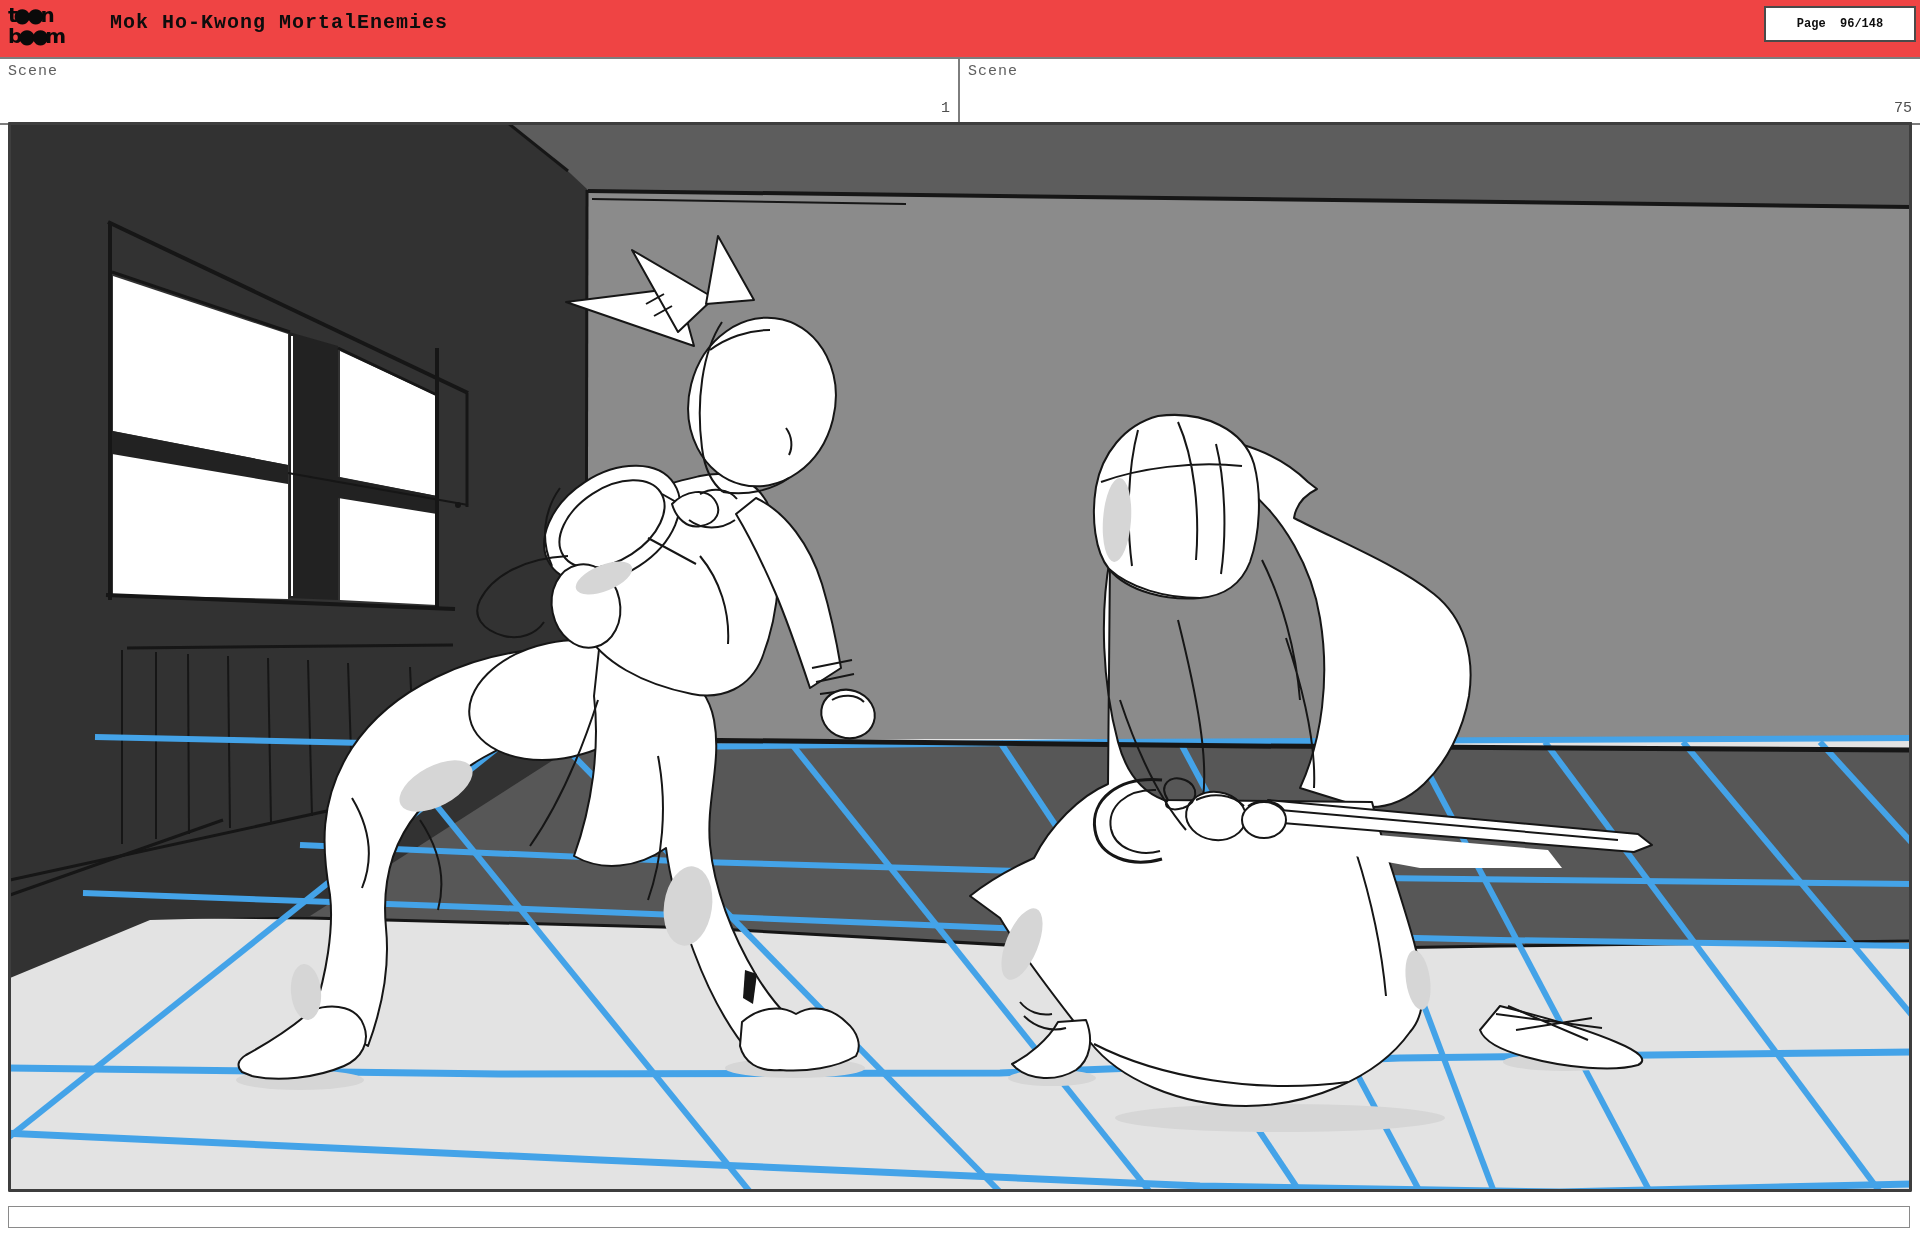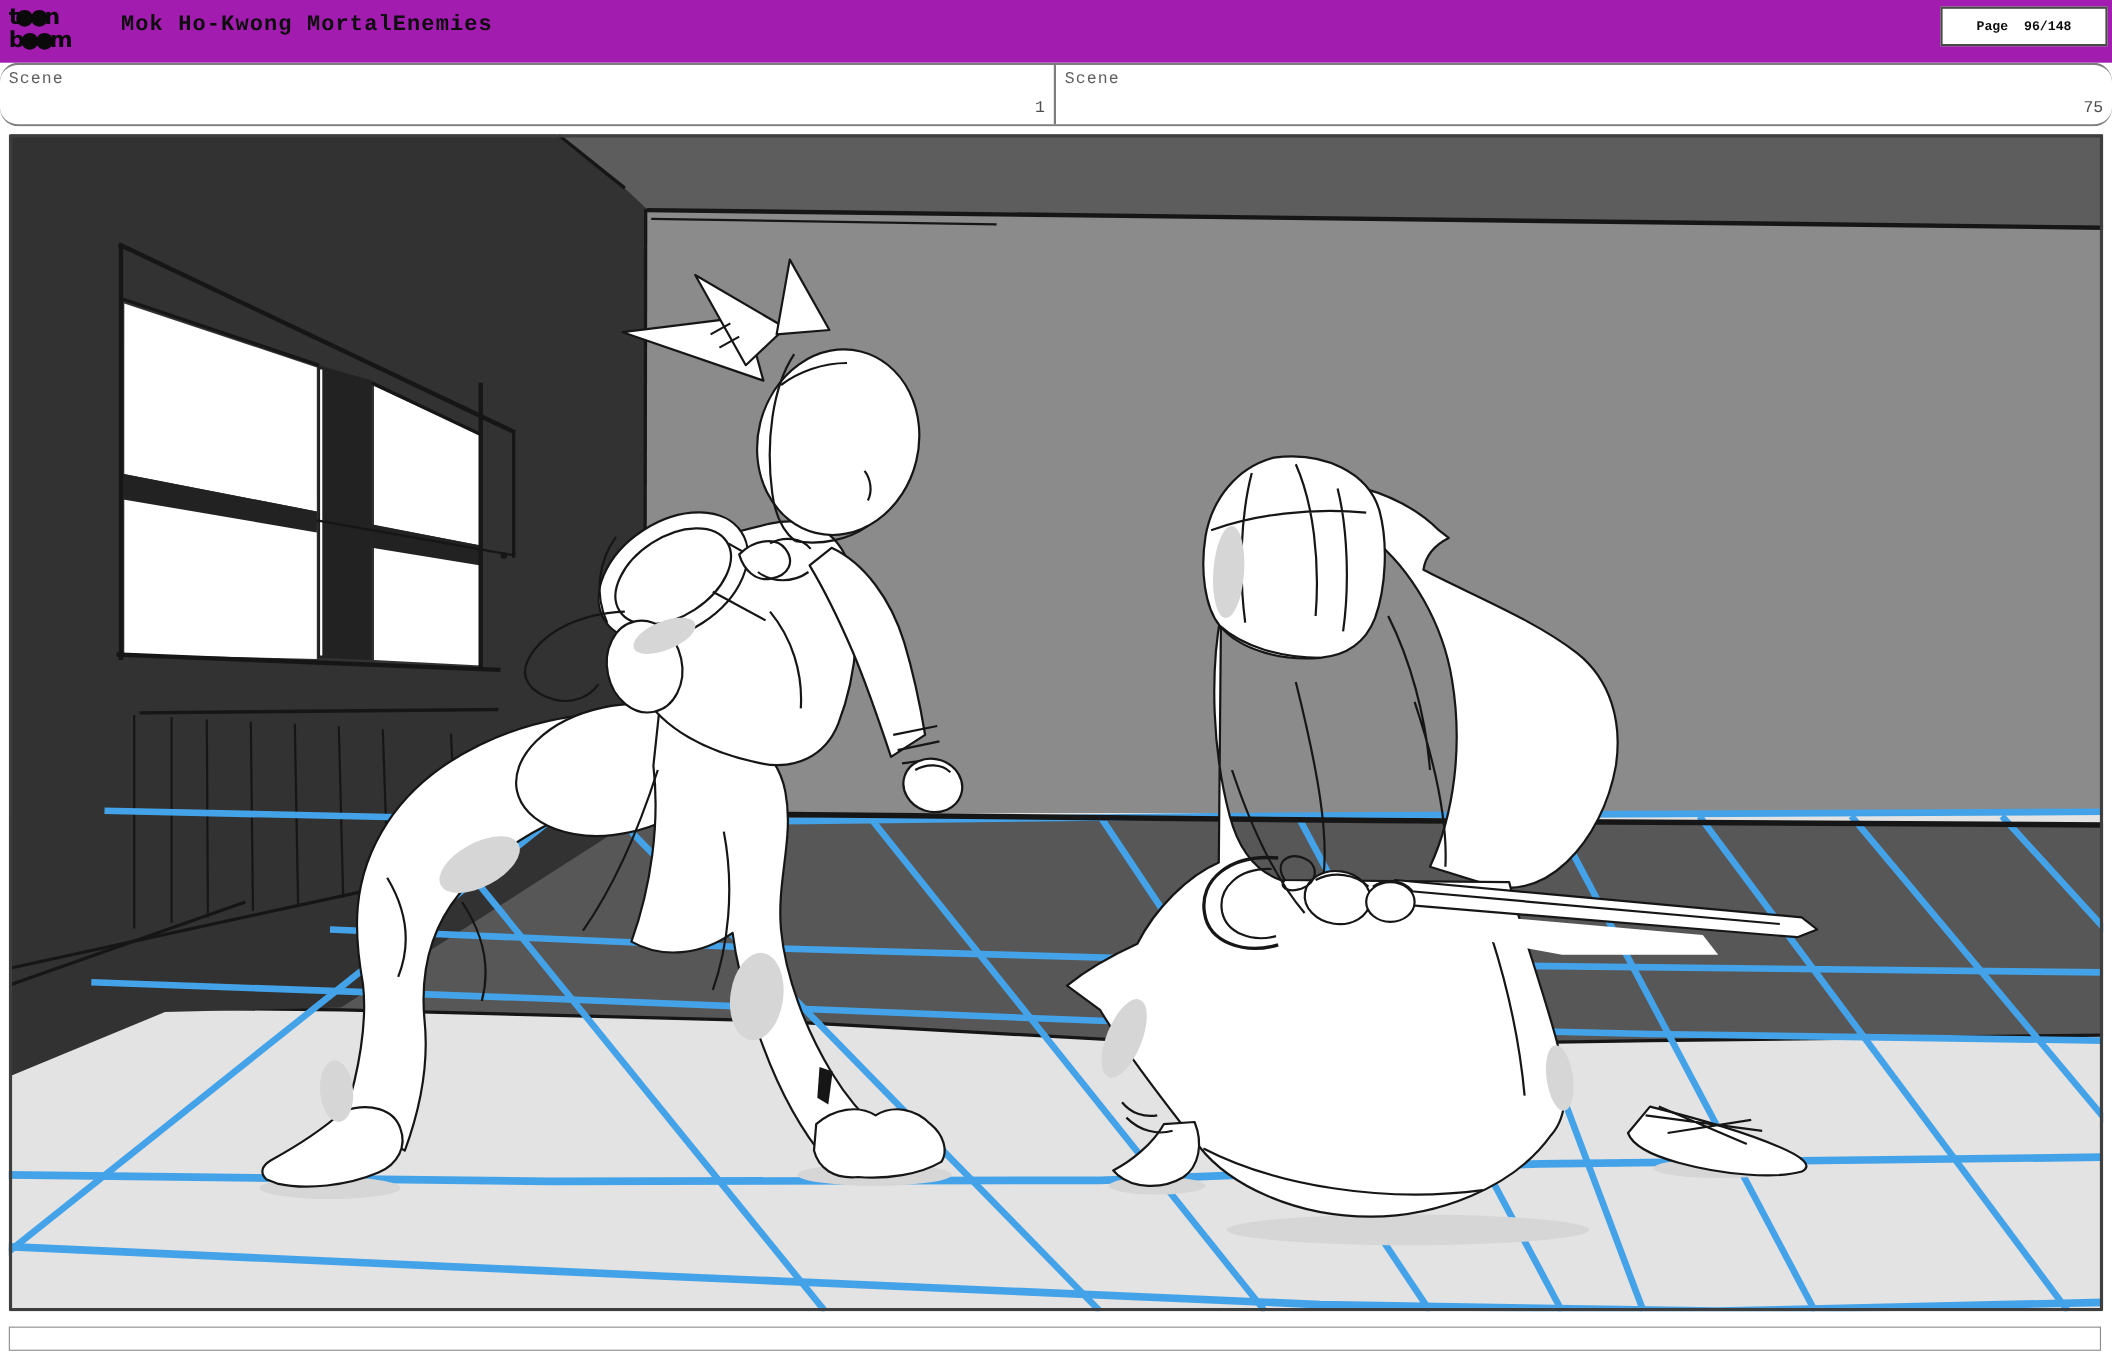--- a/index.html
+++ b/index.html
@@ -1,27 +1,27 @@
 <!DOCTYPE html>
 <html><head>
 <meta charset="utf-8">
 <style>
   html,body{margin:0;padding:0;background:#ffffff;}
   body{width:1920px;height:1242px;position:relative;font-family:"Liberation Mono","DejaVu Sans Mono",monospace;}
   
-  .topbar{position:absolute;left:0;top:0;width:1920px;height:57px;background:#a21caf;}
+  .topbar{position:absolute;left:0;top:0;width:1920px;height:57px;background:#ef4444;}
   .logo{position:absolute;left:8px;top:5px;width:86px;height:48px;color:#0a0a0a;
         font-family:"DejaVu Sans",sans-serif;font-weight:bold;font-size:24px;line-height:21px;letter-spacing:-2px;}
   .logo .dot{font-size:20px;letter-spacing:-4px;}
   .title{position:absolute;left:110px;top:11px;font-size:20px;font-weight:bold;color:#0d0d0d;letter-spacing:1px;}
   .pagebox{position:absolute;right:4px;top:6px;width:148px;height:32px;border:2px solid #4a4a4a;background:#fff;
            font-size:12px;font-weight:bold;color:#0d0d0d;display:flex;align-items:center;justify-content:center;white-space:pre;}
   
-  .fieldrow{position:absolute;left:0;top:57px;width:1920px;height:58px;background:#fff;
-            border-top:2px solid #7d7d7d;border-bottom:2px solid #7d7d7d;box-sizing:border-box;display:flex;border-radius:17px;}
+  .fieldrow{position:absolute;left:0;top:57px;width:1920px;height:68px;background:#fff;
+            border-top:2px solid #7d7d7d;border-bottom:2px solid #7d7d7d;box-sizing:border-box;display:flex;}
   .fieldcell{position:relative;height:100%;box-sizing:border-box;}
   .fieldcell.scene{width:960px;border-right:2px solid #7d7d7d;}
   .fieldcell.panel{flex:1;}
   .fieldlabel{position:absolute;left:8px;top:4px;font-size:15px;color:#5f5f5f;letter-spacing:1px;}
   .fieldvalue{position:absolute;right:8px;bottom:6px;font-size:15px;color:#4f4f4f;}
   
   .panelwrap{position:absolute;left:8px;top:122px;width:1904px;height:1070px;}
   .panelwrap svg{display:block;}
   
   .caption{position:absolute;left:8px;top:1206px;width:1902px;height:22px;background:#fff;

